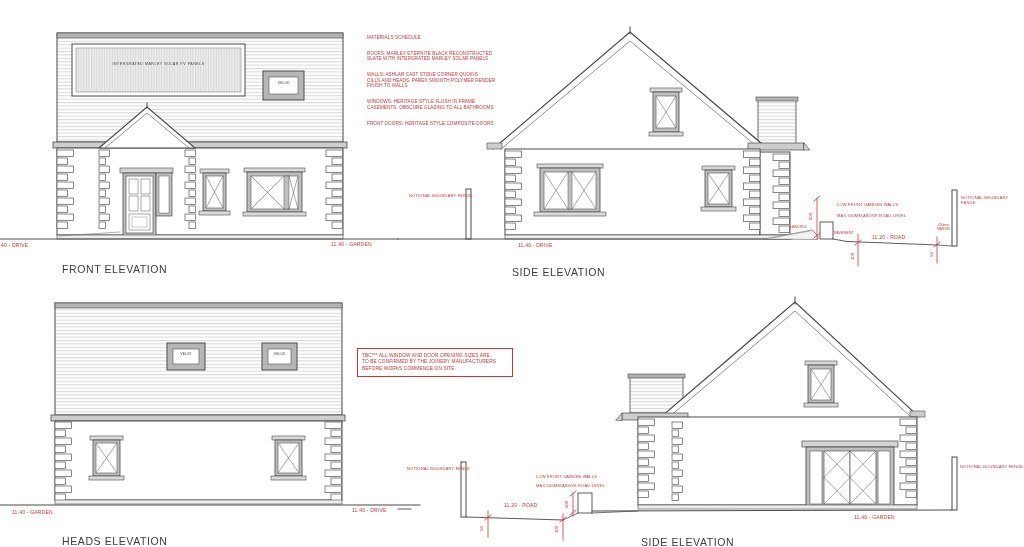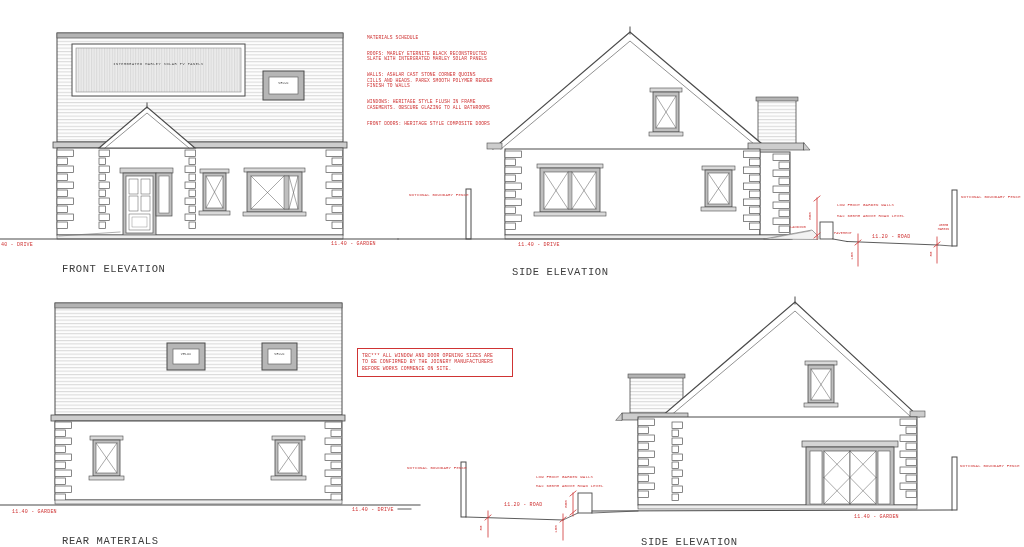--- a/index.html
+++ b/index.html
@@ -1,17 +1,17 @@
 <!DOCTYPE html>
 <html><head>
 <meta charset="utf-8">
 <style>
   html,body{margin:0;padding:0;background:#fff;}
   .sheet{position:relative;width:1024px;height:547px;background:#ffffff;overflow:hidden;
-         font-family:Liberation Mono, monospace;}
+         font-family:Liberation Sans, sans-serif;}
   svg{position:absolute;left:0;top:0;}
   .t{position:absolute;white-space:pre-line;color:#3a3a3a;}
   .red{color:#cf3434;}
   .elev{font-size:10.5px;letter-spacing:0.6px;color:#3c3c3c;}
   .sm{font-size:5px;letter-spacing:0.2px;}
   .xs{font-size:4px;letter-spacing:0.2px;}
   .xxs{font-size:3.6px;letter-spacing:0.1px;}
   .xxxs{font-size:3.2px;line-height:3.8px;text-align:center;}
   .lh10{line-height:10.5px;}
   .lh8{line-height:8.5px;}
@@ -346,21 +346,21 @@
 <div class="t red xxs" style="left:834px;top:231px;">PAVEMENT</div>
 <div class="t red sm" style="left:872px;top:234px;">11.20 - ROAD</div>
 <div class="t red xxxs" style="left:936px;top:224px;width:15px;">450mm
 MARGIN</div>
 <div class="t red vdim" style="left:802px;top:214px;">600</div>
 <div class="t red vdim" style="left:844px;top:254px;">100</div>
 <div class="t red vdim" style="left:923px;top:252px;">50</div>
 
 <div class="t xxs center" style="left:167px;top:352px;width:38px;color:#444;font-size:3.3px;">VELUX</div>
 <div class="t xxs center" style="left:262px;top:352px;width:35px;color:#444;font-size:3.3px;">VELUX</div>
-<div class="t elev" style="left:62px;top:535px;">REAR MATERIALS</div>
+<div class="t elev" style="left:62px;top:535px;">HEADS ELEVATION</div>
 <div class="t red sm" style="left:12px;top:509px;">11.40 - GARDEN</div>
 <div class="t red sm" style="left:352px;top:507px;">11.40 - DRIVE</div>
 
 <div class="t elev" style="left:641px;top:536px;">SIDE ELEVATION</div>
 <div class="t red xs" style="left:407px;top:466px;">NOTIONAL BOUNDARY FENCE</div>
 <div class="t red xs" style="left:960px;top:464px;">NOTIONAL BOUNDARY FENCE</div>
 <div class="t red xs lh8" style="left:536px;top:473px;">LOW  FRONT GARDEN WALLS
 MAX 600MM ABOVE ROAD LEVEL</div>
 <div class="t red sm" style="left:504px;top:502px;">11.20 - ROAD</div>
 <div class="t red sm" style="left:854px;top:514px;">11.40 - GARDEN</div>

